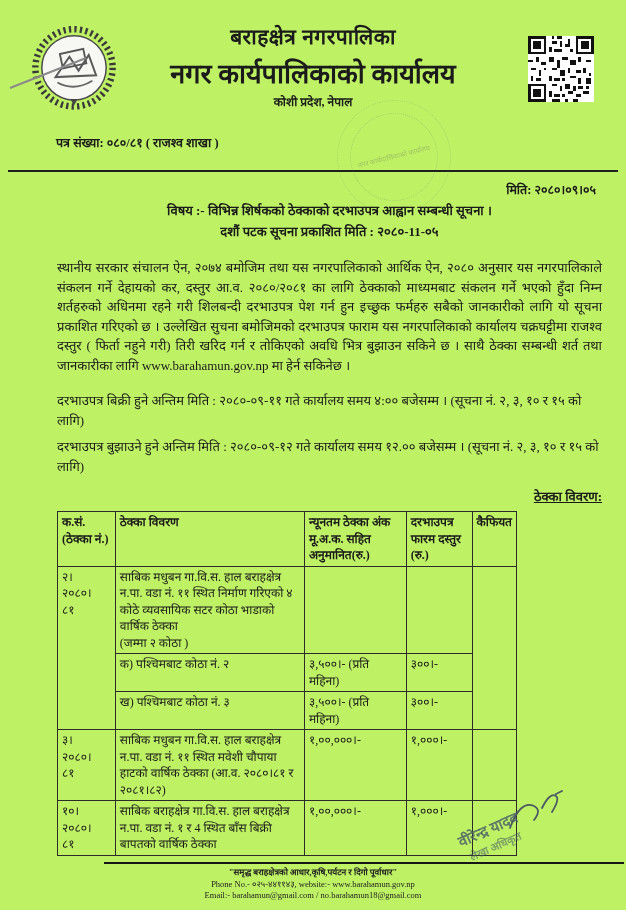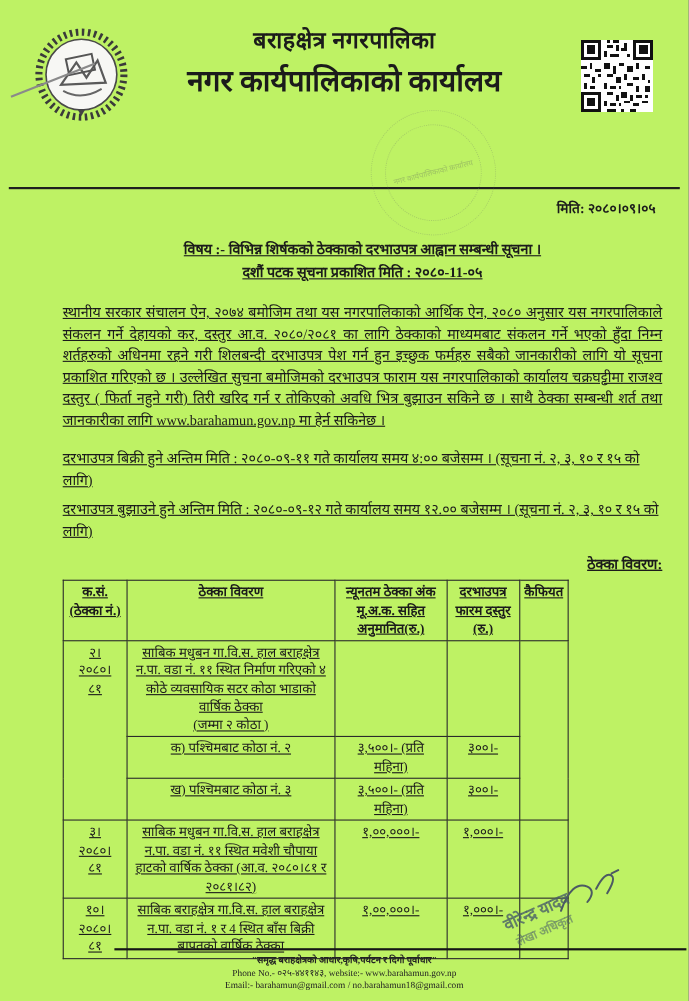--- a/index.html
+++ b/index.html
@@ -25,31 +25,31 @@
     position:absolute;top:100px;left:337px;width:112px;height:112px;border-radius:50%;
     border:1px dotted rgba(110,120,105,.45);display:flex;align-items:center;justify-content:center;
     opacity:.55;transform:rotate(-14deg);
   }
   .stamp .inner{
     width:78px;height:78px;border-radius:50%;border:1px dotted rgba(110,120,105,.5);
     display:flex;align-items:center;justify-content:center;text-align:center;
     font-size:7px;color:rgba(100,110,95,.65);line-height:9px;padding:4px;
   }
   
-  .content{position:absolute;top:216px;left:57px;width:545px;font-size:13px;text-decoration:underline;}
+  .content{position:absolute;top:200px;left:57px;width:545px;font-size:13px;}
   .subject{text-align:center;font-weight:bold;line-height:21px;}
   .para{margin-top:16px;text-align:justify;line-height:19.5px;}
   .para a{color:#1b1b1b;text-decoration:none;}
   .deadlines{margin-top:16px;line-height:20px;font-weight:bold;}
   .deadlines .dl{margin-top:6px;font-weight:normal;}
   .tbl-title{ text-align:right;font-weight:bold;margin-top:10px;text-decoration:underline;}
   table.thekka{border-collapse:collapse;margin-top:6px;width:460px;}
   table.thekka td,table.thekka th{
     border:1.6px solid #2b2b2b;font-size:12px;line-height:16.5px;
-    padding:2px 4px;font-weight:normal;text-align:center;vertical-align:top;
+    padding:2px 4px;font-weight:normal;text-align:left;vertical-align:top;
   }
   table.thekka th{font-weight:bold;vertical-align:top;}
   .pre{white-space:pre-line;}
   td.serial{vertical-align:middle;white-space:pre-line;}
   td.amt,td.fee{vertical-align:middle;}
   
   .sig-wrap{position:absolute;top:790px;left:450px;width:170px;height:100px;}
   .sig-stroke{position:absolute;top:0;left:40px;width:110px;height:50px;}
   .sig-stamp{
     position:absolute;top:30px;left:10px;transform:rotate(-24deg);
@@ -142,23 +142,25 @@
         <rect x="21" y="21" width="2" height="1"></rect>
       <rect x="9" y="24" width="3" height="1"></rect>
         <rect x="14" y="24" width="1" height="1"></rect>
         <rect x="17" y="24" width="2" height="1"></rect>
     </g>
   </svg>
 
   <div class="hdr">
     <div class="muni">बराहक्षेत्र नगरपालिका</div>
     <div class="office">नगर कार्यपालिकाको कार्यालय</div>
+    <div class="addr2">कोशी प्रदेश, नेपाल</div>
   </div>
 
   <div class="meta">
+    <div>पत्र संख्या: ०८०/८१ ( राजश्व शाखा )</div>
   </div>
 
   <div class="rule-top"></div>
 
   <div class="stamp">
     <div class="inner">नगर कार्यपालिकाको कार्यालय</div>
   </div>
 
   <div class="date">मिति: २०८०।०९।०५</div>
 

